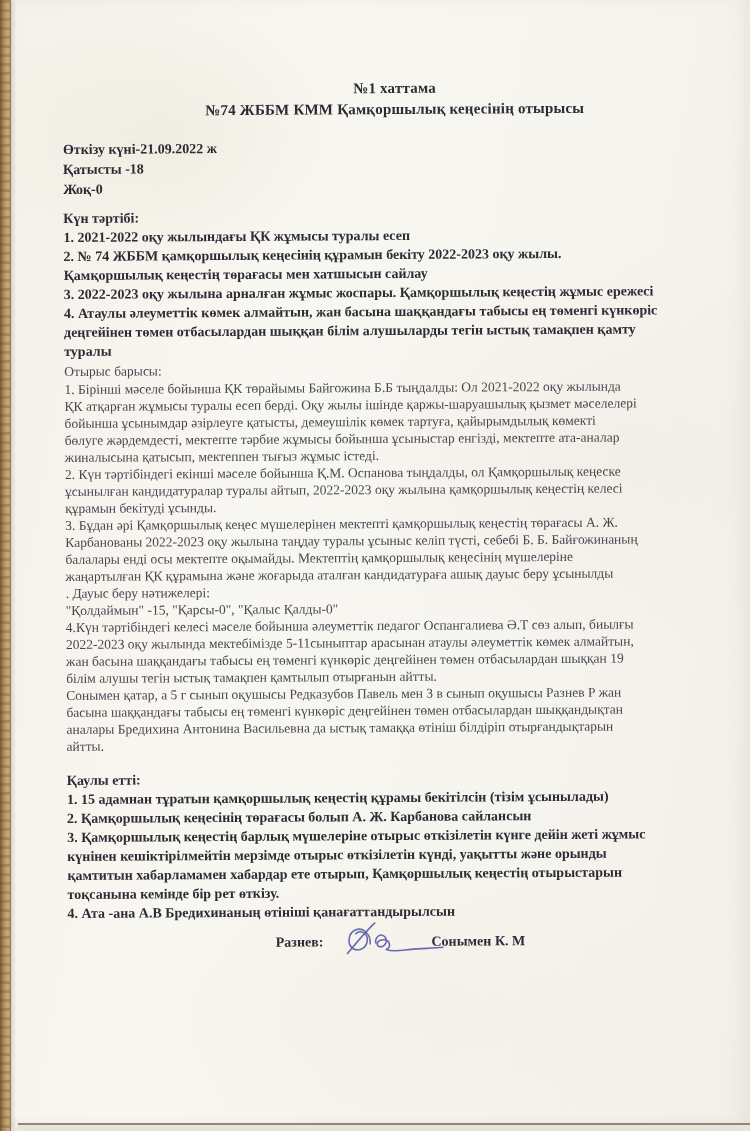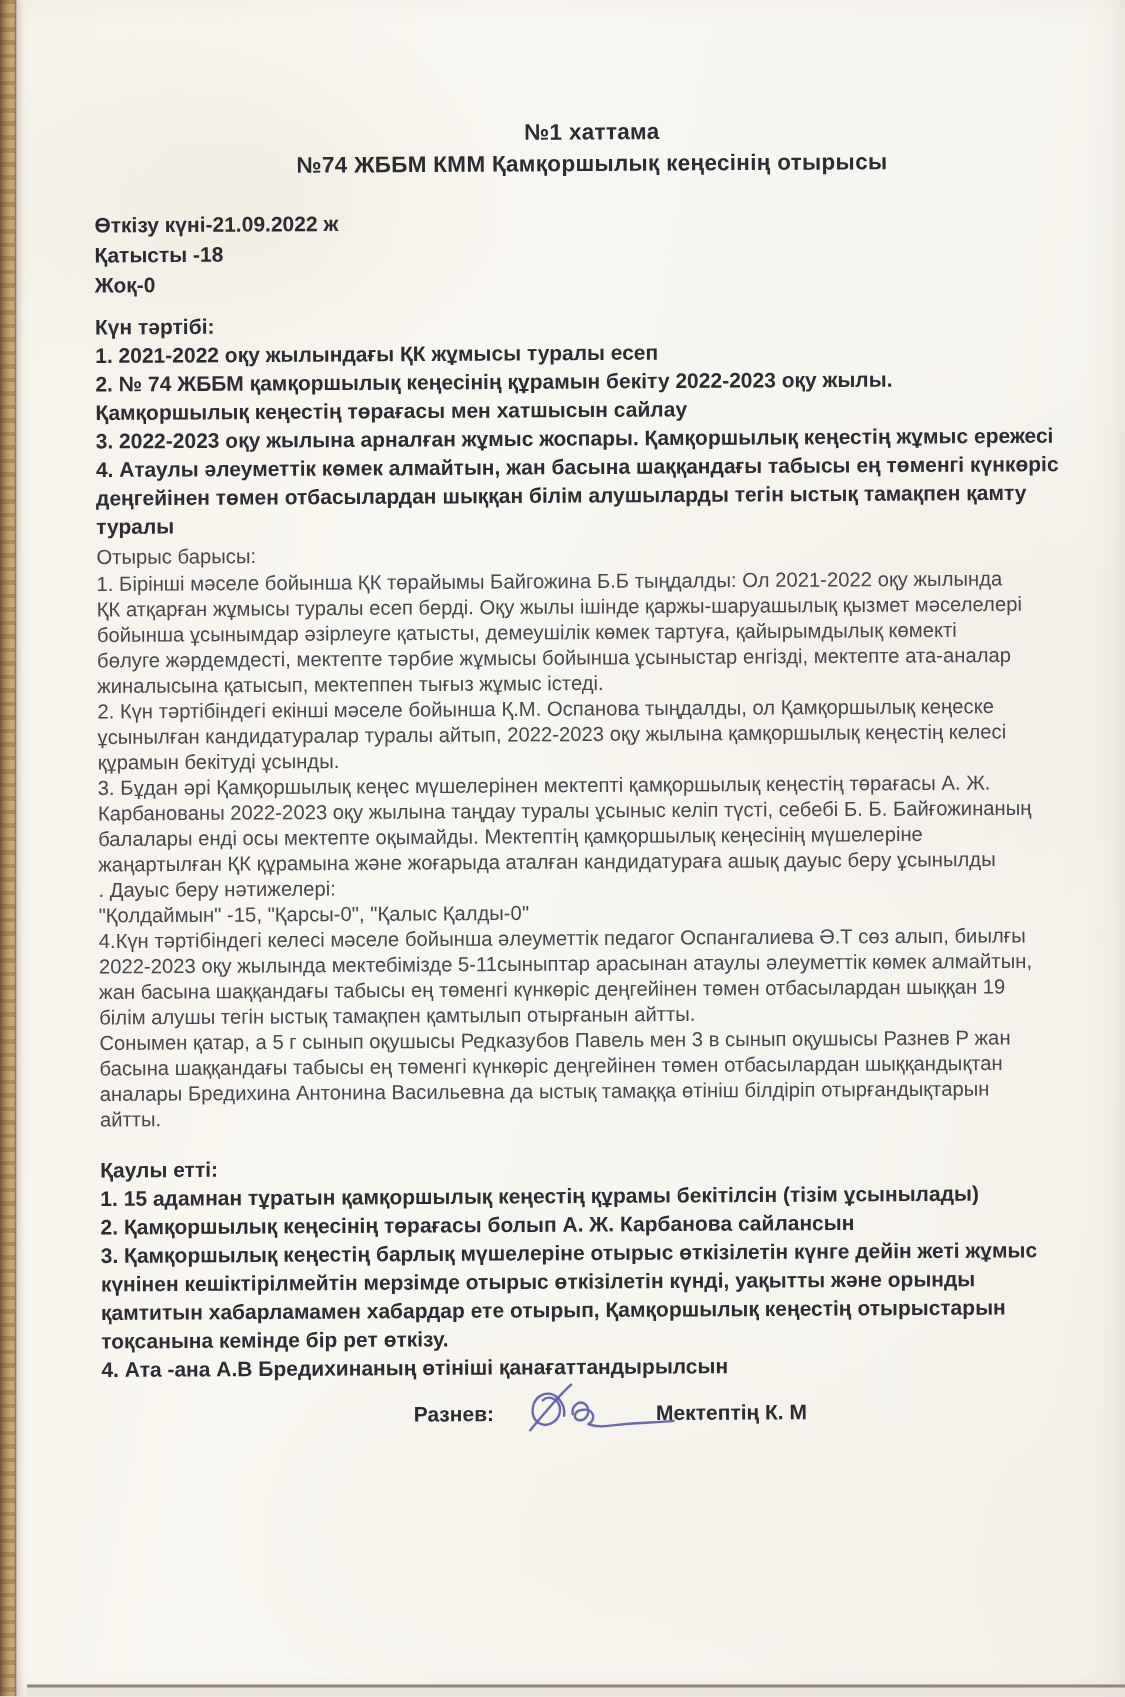--- a/index.html
+++ b/index.html
@@ -7,21 +7,21 @@
     padding: 0;
     width: 750px;
     height: 1131px;
     overflow: hidden;
     background: #efede8;
   }
   .page {
     position: relative;
     width: 750px;
     height: 1131px;
-    font-family: Liberation Sans, sans-serif;
+    font-family: Liberation Serif, serif;
     background:
       radial-gradient(ellipse 320px 220px at 22% 12%, rgba(232,227,212,.45), transparent 60%),
       radial-gradient(ellipse 420px 320px at 82% 40%, rgba(236,232,221,.38), transparent 65%),
       radial-gradient(ellipse 500px 260px at 55% 90%, rgba(238,234,224,.35), transparent 65%),
       linear-gradient(100deg, #f4f1e9 0%, #f9f7f1 35%, #f6f4ee 70%, #f2efe8 100%);
     box-shadow: inset -10px 0 18px rgba(90,80,60,0.05), inset 0 -8px 12px rgba(90,80,60,0.04);
     overflow: hidden;
   }
   .edge-left {
     position: absolute;
@@ -176,17 +176,17 @@
       <div class="pre">4. Ата -ана  А.В Бредихинаның  өтініші қанағаттандырылсын</div>
     </div>
 
     <div class="signature-row">
       <span>Разнев:</span>
       <svg class="sig" width="104" height="46" viewBox="0 0 110 46" aria-hidden="true">
         <path d="M30,27 C31,17 23,9 15,12 C7,15 5,27 12,32 C19,36 28,30 27,21 C26,15 19,12 15,16"></path>
         <path d="M6,37 C16,25 27,12 35,5"></path>
         <path d="M36,26 C35,19 42,15 46,20 C49,25 45,31 40,30 C36,29 37,24 42,23 C51,21 53,30 47,33 C54,36 63,34 73,33 C85,32 97,32 107,31"></path>
       </svg>
-      <span>Мектептің К. М</span>
+      <span>Сонымен К. М</span>
     </div>
 
   </div>
 </div>
 
 </body></html>

